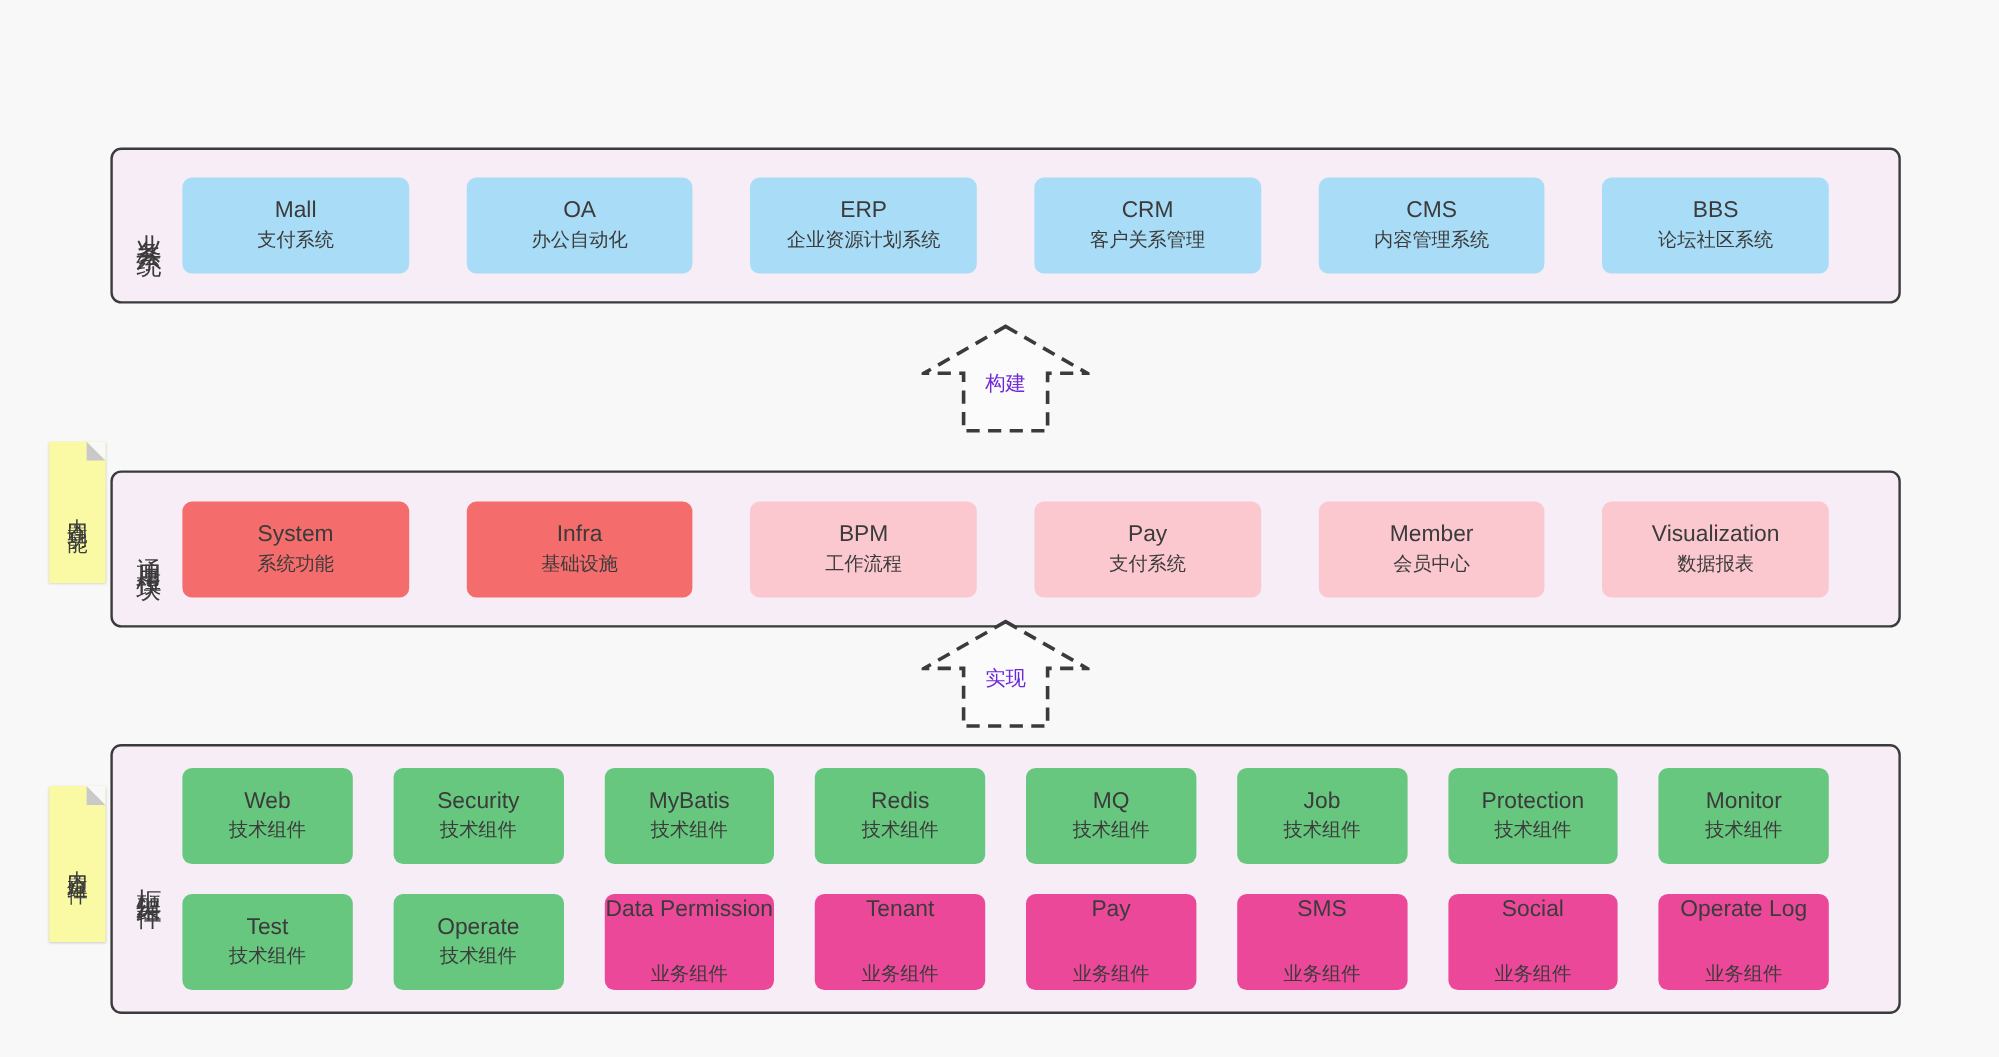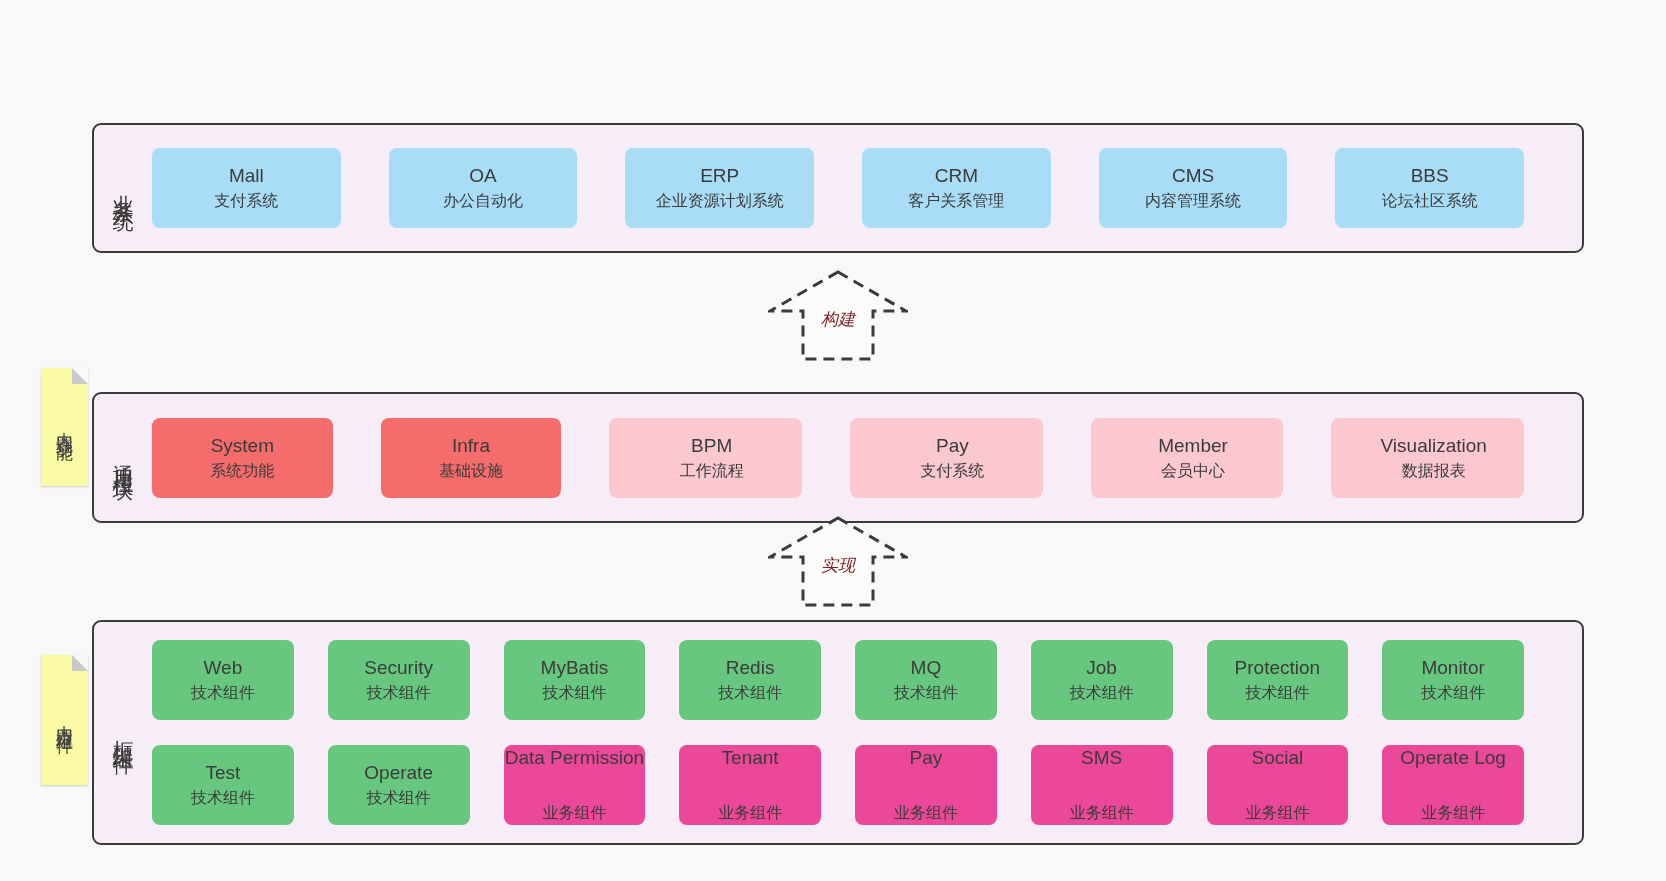--- a/index.html
+++ b/index.html
@@ -22,41 +22,41 @@
   .row6{gap:48px;}
   .row8{gap:34px;}
 
   
   .box{flex:1;height:80px;border-radius:8px;display:flex;flex-direction:column;
        align-items:center;justify-content:center;text-align:center;line-height:25px;}
   .box .t{font-size:19px;}
   .box .s{font-size:16px;}
   .c-blue{background:#a9dcf6;}
   .c-red{background:#f56c6c;}
-  .c-pink{background:#fcc8d0;padding-left:12px;}
+  .c-pink{background:#fcc8d0;}
   .c-green{background:#67c77e;}
   .c-lgreen{background:#ec4899;justify-content:space-between;}
 
   
   .note{position:absolute;left:41px;width:47px;background:#fafaa4;
         box-shadow:0 1px 2px rgba(0,0,0,0.18);
         display:flex;align-items:center;justify-content:center;}
   .note1{top:368px;height:118px;}
   .note2{top:655px;height:130px;}
   .note-text{writing-mode:vertical-rl;text-orientation:upright;
              font-size:17px;letter-spacing:4px;color:#3b3b3b;}
   .note .fold{position:absolute;top:0;right:0;}
 
   
   .arrow{position:absolute;width:140px;height:92px;}
   .arrow1{left:768px;top:270px;}
   .arrow2{left:768px;top:516px;}
   .arrow svg{display:block;}
   .arrow-label{position:absolute;top:38px;left:0;width:100%;text-align:center;}
-  .arrow-label span{background:#fbfbfb;font-size:17px;padding:1px 3px;color:#7f1d1d;font-style:italic;}
+  .arrow-label span{background:#fbfbfb;font-size:17px;padding:1px 3px;color:#6d28d9;}
 </style>
 </head>
 <body>
 
 <div id="canvas">
 
   <div class="band band1">
     <div class="band-label">业务系统</div>
     <div class="band-content">
       <div class="row row6">

